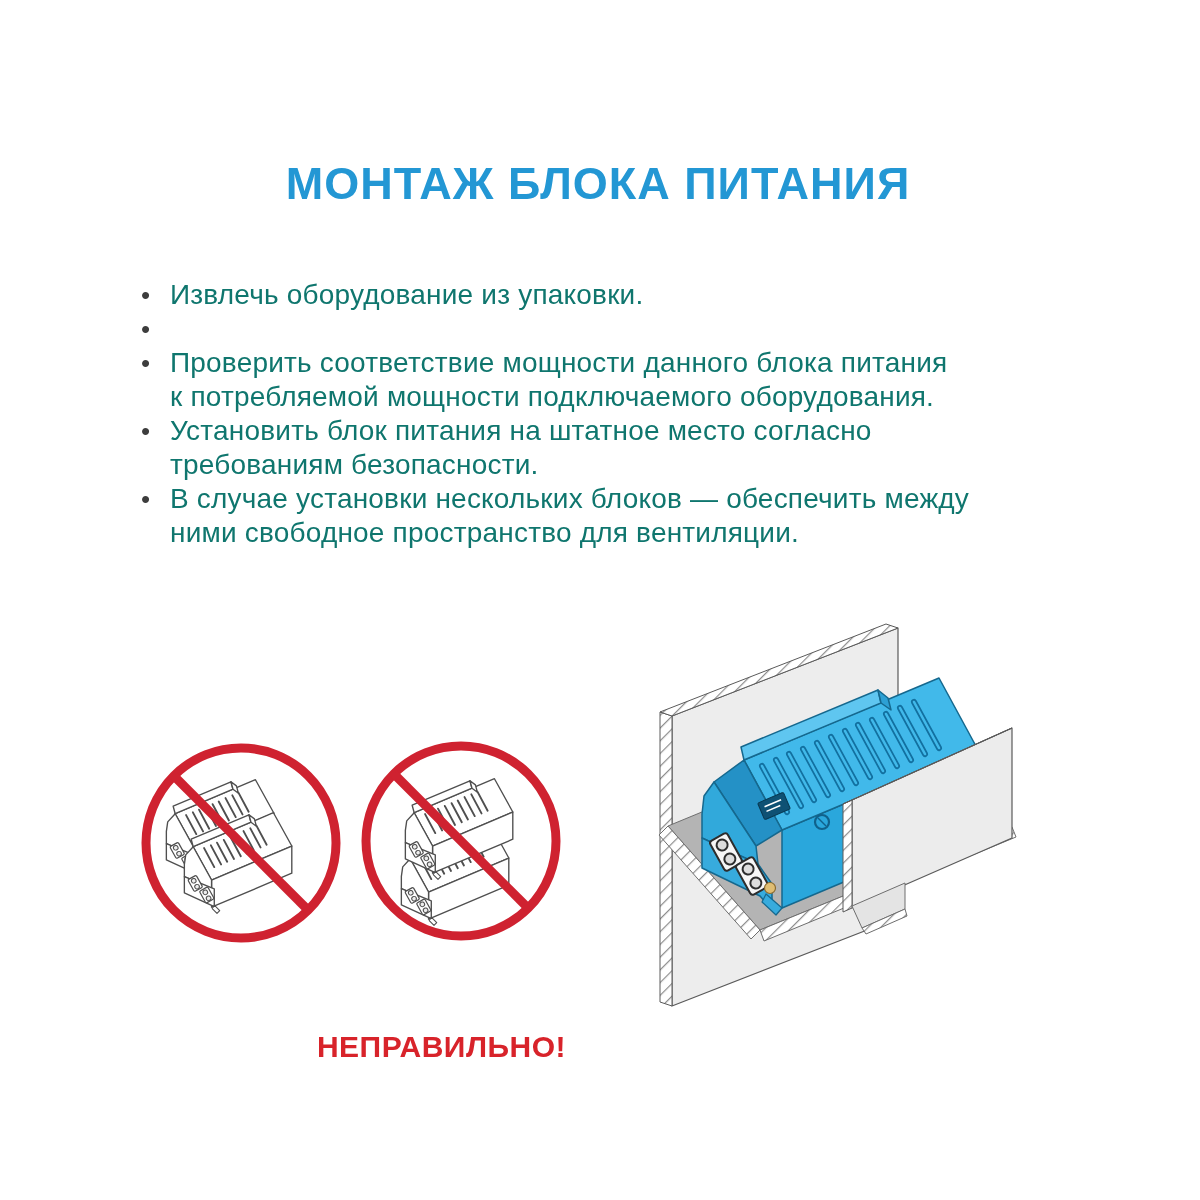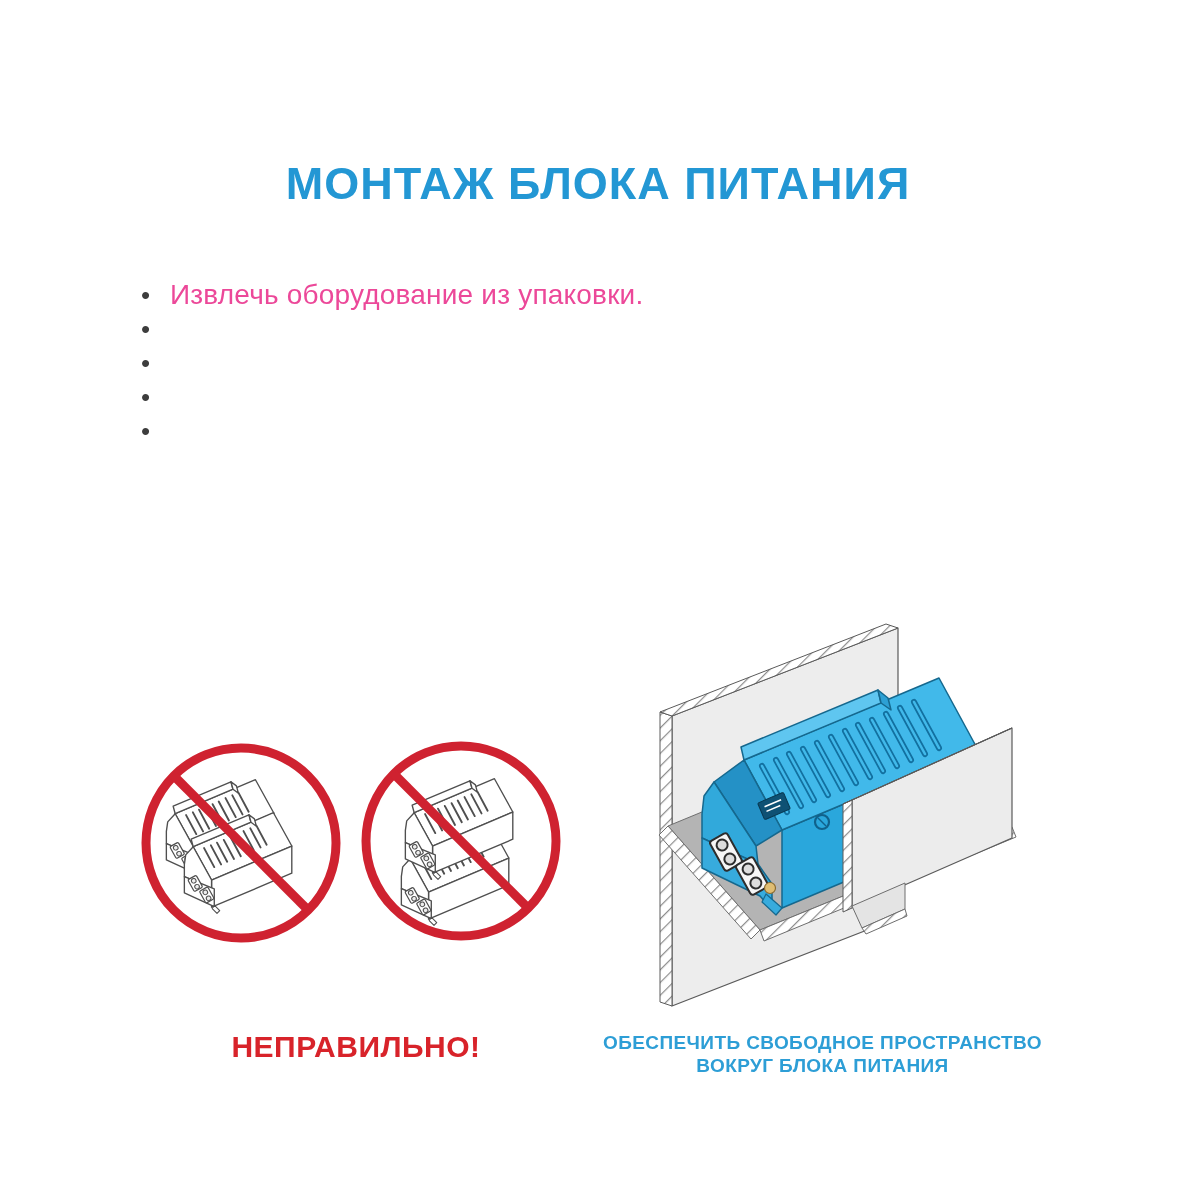--- a/index.html
+++ b/index.html
@@ -11,25 +11,25 @@
     position:absolute;left:0;top:158px;width:1196px;
     text-align:center;font-size:45px;font-weight:800;letter-spacing:1px;
     color:#2397d4;white-space:nowrap;
   }
   .instruction-list{position:absolute;left:141px;top:278px;width:960px;}
   .bullet-item{display:flex;align-items:flex-start;}
   .bullet-dot{
     width:29px;flex:0 0 29px;color:#3d3d3d;font-size:26px;line-height:34px;
   }
   .bullet-text{
-    color:#ec4899;font-size:28px;line-height:34px;white-space:pre-line;
+    color:#0f766e;font-size:28px;line-height:34px;white-space:pre-line;
     letter-spacing:0.2px;
   }
   .caption-wrong{
-    position:absolute;left:146px;top:1030px;width:420px;text-align:center;
+    position:absolute;left:146px;top:1030px;width:420px;text-align:right;
     font-size:30px;font-weight:800;color:#d8232a;letter-spacing:0.5px;
   }
   .caption-correct{
     position:absolute;left:595px;top:1031px;width:455px;text-align:center;
     font-size:19px;font-weight:700;color:#2d9ed6;line-height:23px;
     white-space:pre-line;letter-spacing:0.4px;
   }
   .icon-svg{position:absolute;}
   svg{display:block;}
 </style>
@@ -90,26 +90,32 @@
   <div class="instruction-list">
     <div class="bullet-item">
       <span class="bullet-dot">•</span>
       <span class="bullet-text">Извлечь оборудование из упаковки.</span>
     </div>
     <div class="bullet-item">
       <span class="bullet-dot">•</span>
     </div>
     <div class="bullet-item">
       <span class="bullet-dot">•</span>
-    </div>
-    <div class="bullet-item">
-      <span class="bullet-dot">•</span>
-    </div>
-    <div class="bullet-item">
-      <span class="bullet-dot">•</span>
+      <span class="bullet-text">Проверить соответствие мощности данного блока питания
+к потребляемой мощности подключаемого оборудования.</span>
+    </div>
+    <div class="bullet-item">
+      <span class="bullet-dot">•</span>
+      <span class="bullet-text">Установить блок питания на штатное место согласно
+требованиям безопасности.</span>
+    </div>
+    <div class="bullet-item">
+      <span class="bullet-dot">•</span>
+      <span class="bullet-text">В случае установки нескольких блоков — обеспечить между
+ними свободное пространство для вентиляции.</span>
     </div>
   </div>
 
   <svg class="icon-svg" style="left:135px;top:737px" width="212" height="212" viewBox="0 0 212 212">
     <g>
       <use href="#psuLine" xlink:href="#psuLine" transform="translate(30,40) scale(0.68)"></use>
       <use href="#psuLine" xlink:href="#psuLine" transform="translate(48,73) scale(0.68)"></use>
     </g>
     <g>
       <circle cx="106" cy="106" r="95" fill="none" stroke="#cf2230" stroke-width="9"></circle>
@@ -217,16 +223,14 @@
       <path d="M843,804 L1003,732 L1012,728 L852,800 Z" fill="url(#hatch)" stroke-width="1"></path>
     </g>
 
     <g stroke="#6e6e6e" stroke-linejoin="round">
       <path d="M852,906 L905,883 L905,909 L862,928 Z" fill="#e4e4e4" stroke-width="1"></path>
       <path d="M862,928 L905,909 L907,916 L866,934 Z" fill="url(#hatch)" stroke-width="1"></path>
     </g>
   </svg>
 
   <div class="caption-wrong">НЕПРАВИЛЬНО!</div>
-  <div class="caption-correct">ОБЕСПЕЧИТЬ СВОБОДНОЕ ПРОСТРАНСТВО
-ВОКРУГ БЛОКА ПИТАНИЯ</div>
 
 </div>
 
 </body></html>

